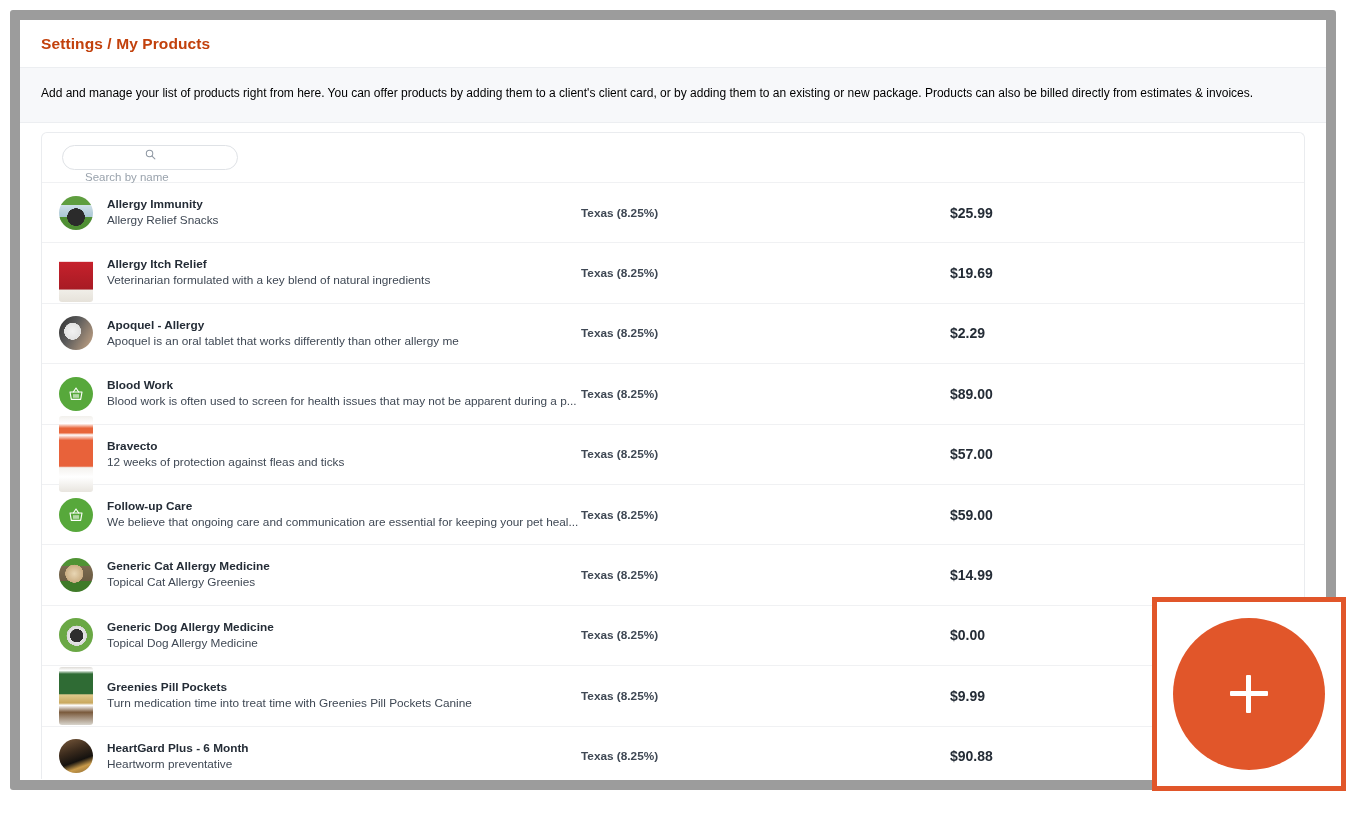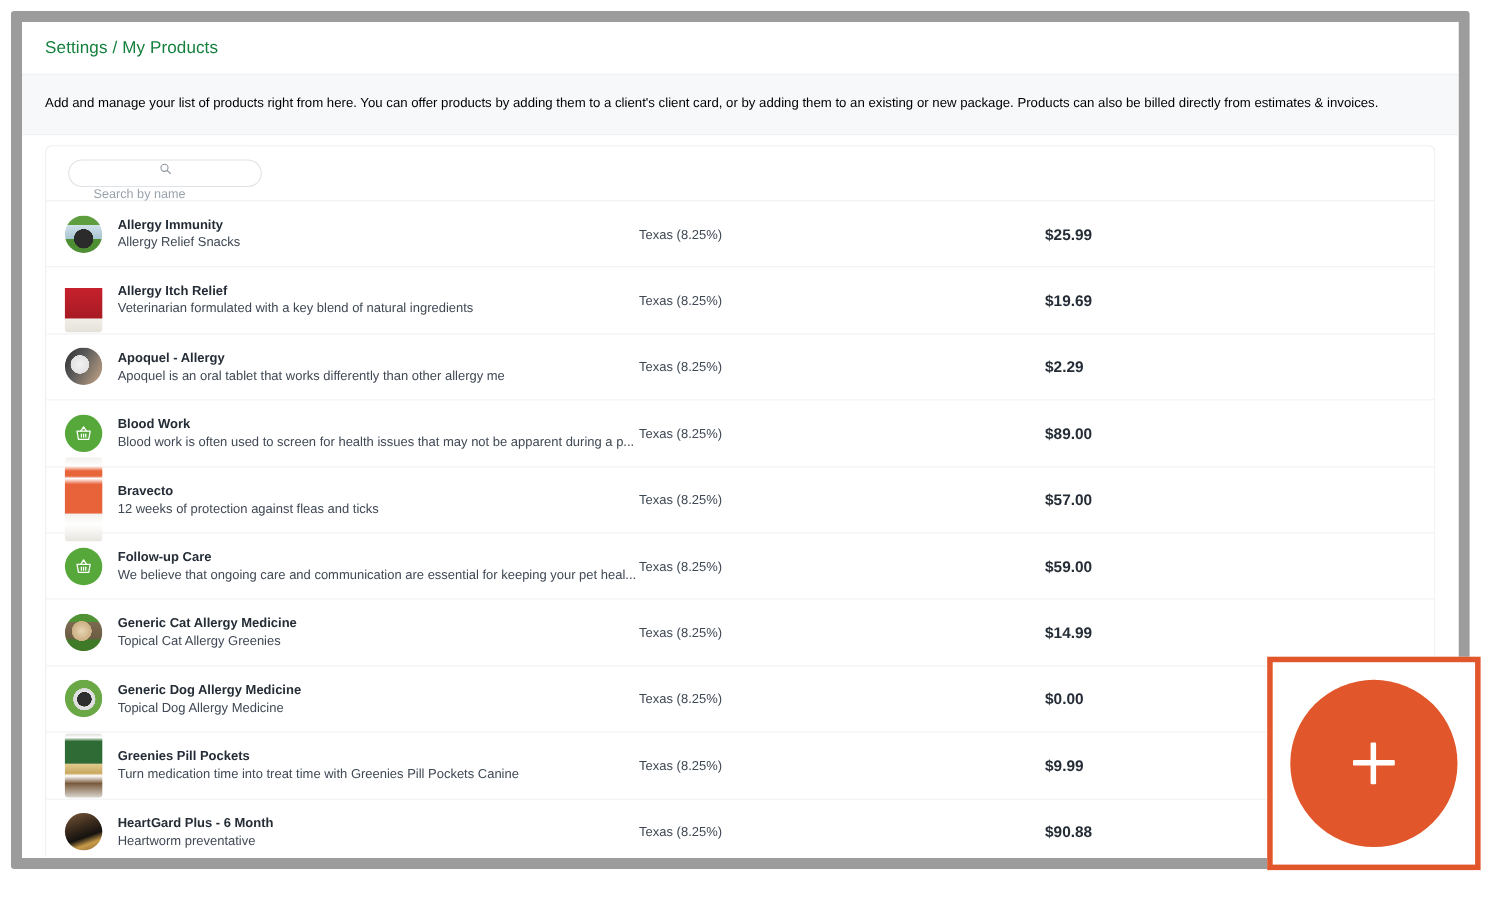--- a/index.html
+++ b/index.html
@@ -45,22 +45,22 @@
     height: 48px;
     background: #ffffff;
     border-bottom: 1px solid #eceef1;
     display: flex;
     align-items: center;
     padding-left: 21px;
   }
 
   .page-title {
     font-size: 15.5px;
-    font-weight: normal;
-    color: #15803d;
+    font-weight: bold;
+    color: #c2410c;
     letter-spacing: .1px;
   }
 
   
   .desc-band {
     background: #f7f8fa;
     border-bottom: 1px solid #eceef1;
     padding: 17px 21px 17px 21px;
     height: 55px;
   }
@@ -201,20 +201,21 @@
     color: #3f4854;
     line-height: 1.3;
     margin-top: 1px;
     white-space: nowrap;
   }
 
   .tax-cell {
     flex: 0 0 369px;
     font-size: 11.8px;
     color: #3f4854;
+    font-weight: bold;
   }
 
   .price-cell {
     flex: 0 0 auto;
     font-size: 14px;
     font-weight: bold;
     color: #242c36;
   }
 
   

